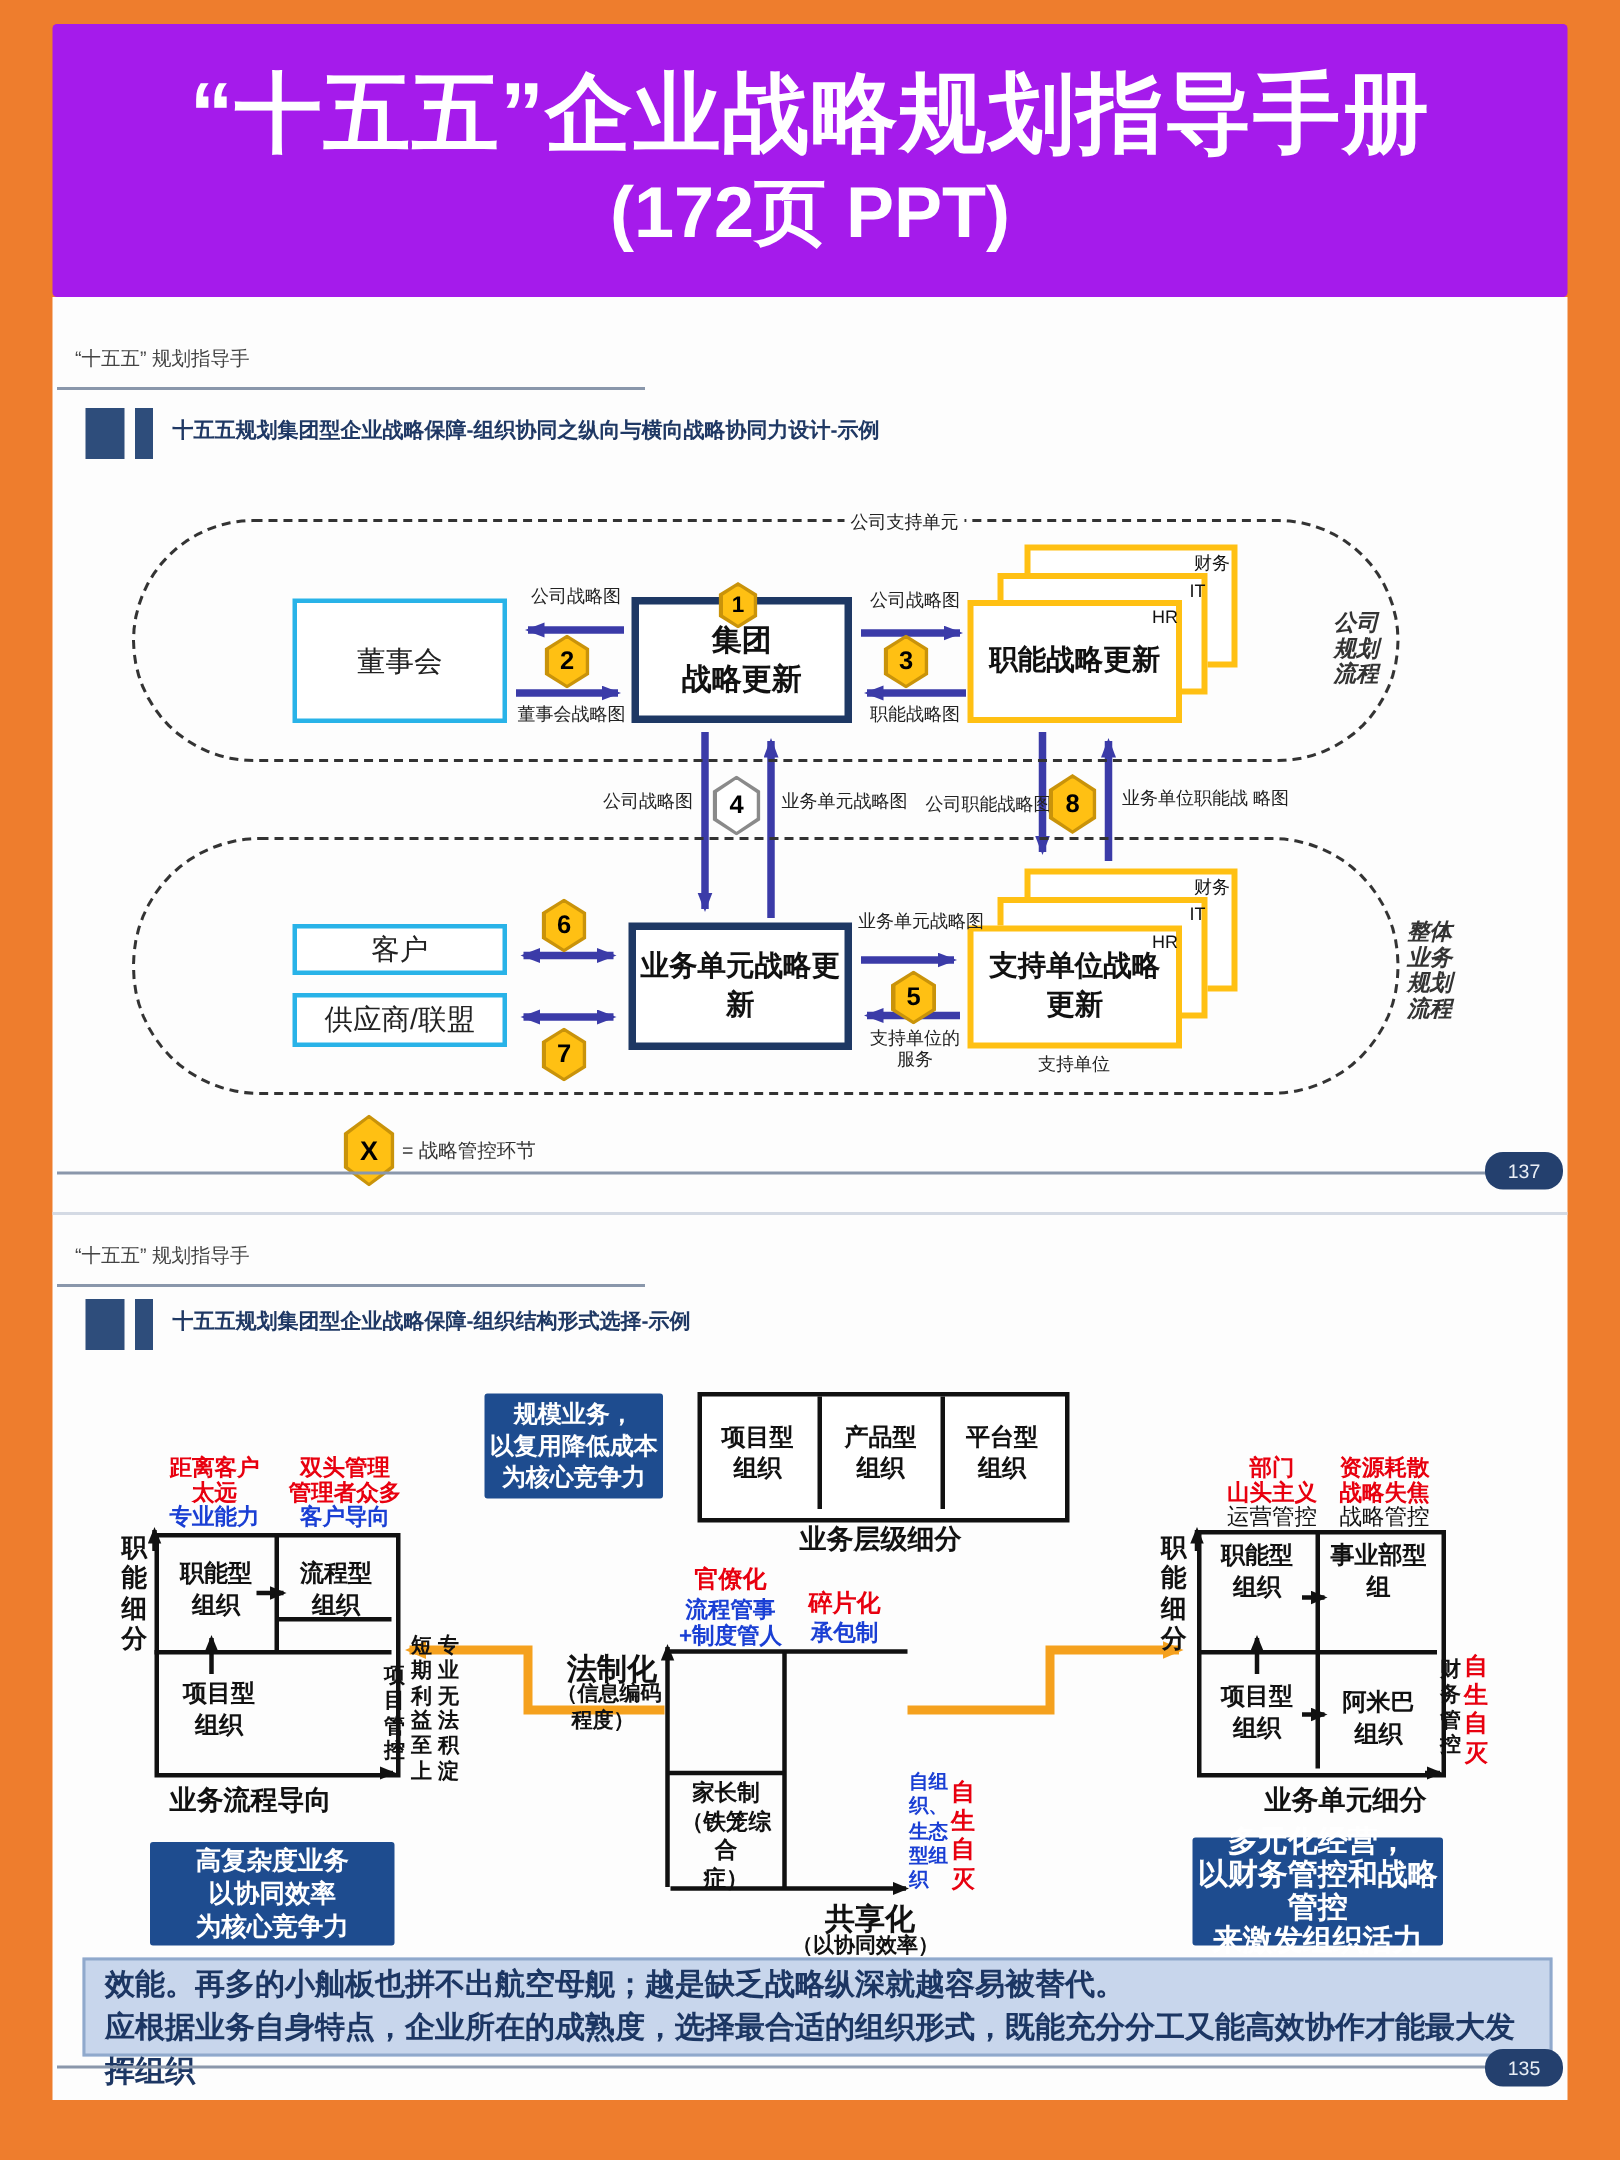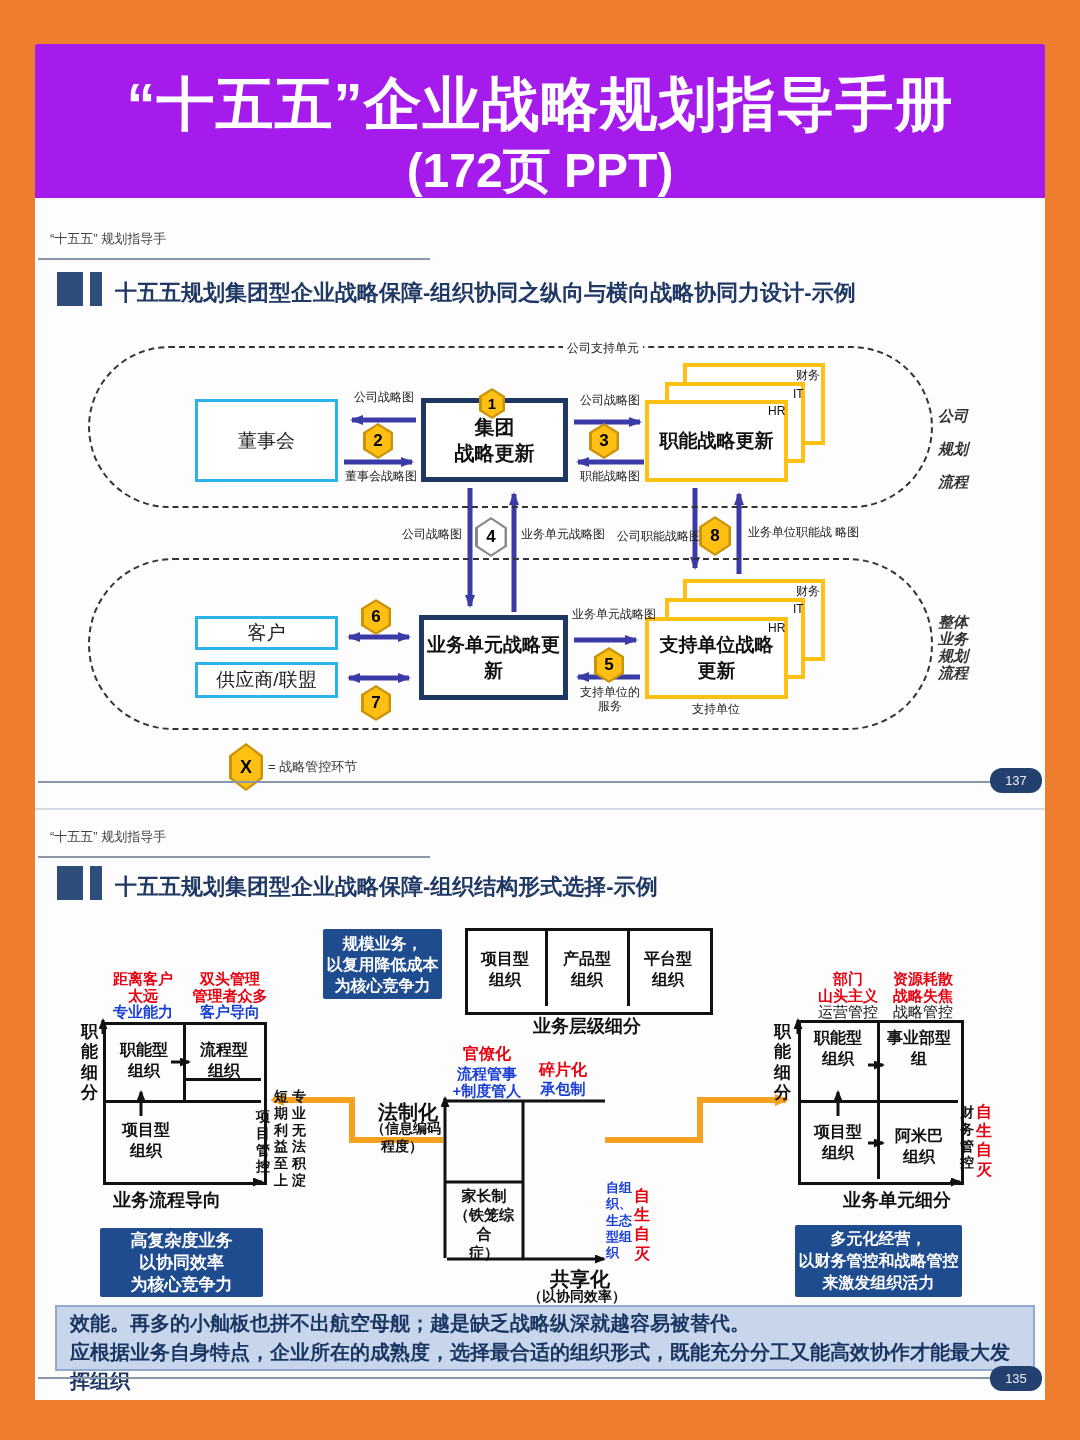--- a/index.html
+++ b/index.html
@@ -3,28 +3,28 @@
 <meta charset="utf-8">
 <style>
   html,body{margin:0;padding:0;background:#EE7D2D;}
   .frame{position:relative;width:1080px;height:1440px;background:#EE7D2D;overflow:hidden;
          font-family:"Liberation Sans","DejaVu Sans",sans-serif;}
   .ab{position:absolute;}
   .b{font-weight:bold;}
   .fx{display:flex;align-items:center;justify-content:center;text-align:center;}
   .fcol{display:flex;flex-direction:column;align-items:center;justify-content:center;text-align:center;}
   .banner{position:absolute;left:35px;top:16px;width:1010px;height:182px;background:#A51BEB;
-          display:flex;flex-direction:column;align-items:center;justify-content:center;border-radius:3px;margin-top:28px;}
+          display:flex;flex-direction:column;align-items:center;justify-content:center;border-radius:3px;}
   .bl1{color:#fff;font-weight:800;font-size:58px;line-height:72px;letter-spacing:1px;}
   .bl2{color:#fff;font-weight:800;font-size:48px;line-height:62px;}
   .page{position:absolute;left:35px;top:198px;width:1010px;height:1202px;background:#FDFDFD;}
   .note{font-size:13px;color:#444;}
   .hdrline{background:#8A97AB;height:2px;}
   .sq{background:#2E4D7B;}
-  .stitle{font-size:22px;font-weight:bold;color:#1F3864;white-space:nowrap;}
+  .stitle{font-size:14px;font-weight:bold;color:#1F3864;white-space:nowrap;}
   .stadium{border:2px dashed #333;border-radius:85px;background:transparent;}
   .cyanbox{border:3px solid #29B3E8;background:#fff;font-size:19px;color:#222;}
   .navybox{border:5px solid #1E3864;background:#fff;font-size:20px;font-weight:bold;color:#111;line-height:26px;}
   .goldbox{border:4px solid #FFC013;background:#fff;}
   .goldtxt{font-size:19px;font-weight:bold;color:#111;line-height:26px;}
   .tag{font-size:12px;color:#111;}
   .lbl{font-size:12px;color:#222;white-space:nowrap;}
   .ital{font-style:italic;font-weight:bold;color:#333;font-family:"Liberation Serif","DejaVu Serif",serif;}
   .hx{clip-path:polygon(50% 0%,100% 26%,100% 74%,50% 100%,0% 74%,0% 26%);background:#C9930A;}
   .hx .in{position:absolute;inset:2.5px;clip-path:polygon(50% 0%,100% 26%,100% 74%,50% 100%,0% 74%,0% 26%);
@@ -127,21 +127,21 @@
   </div>
   <div class="ab cyanbox fx" style="left:195px;top:399px;width:137px;height:77px;">董事会</div>
 
   <div class="ab goldbox" style="left:683px;top:363px;width:134px;height:74px;"></div>
   <div class="ab tag" style="left:796px;top:367px;">财务</div>
   <div class="ab goldbox" style="left:665px;top:382px;width:132px;height:73px;"></div>
   <div class="ab tag" style="left:793px;top:387px;">IT</div>
   <div class="ab goldbox fx goldtxt" style="left:645px;top:400px;width:135px;height:74px;">职能战略更新</div>
   <div class="ab tag" style="left:768px;top:404px;">HR</div>
 
-  <div class="ab ital fcol" style="left:935px;top:408px;width:36px;font-size:15px;line-height:17px;gap:16px;">
+  <div class="ab ital fcol" style="left:886px;top:408px;width:36px;font-size:15px;line-height:17px;">
     <div>公司</div>
     <div>规划</div>
     <div>流程</div>
   </div>
 
   <div class="ab lbl" style="left:354px;top:389px;">公司战略图</div>
   <div class="ab lbl" style="left:345px;top:468px;">董事会战略图</div>
   <div class="ab lbl" style="left:580px;top:392px;">公司战略图</div>
   <div class="ab lbl" style="left:580px;top:468px;">职能战略图</div>
 
@@ -326,21 +326,21 @@
   </div>
   <div class="ab axlab" style="left:843px;top:1188px;">业务单元细分</div>
   <div class="ab oneCol b" style="left:960px;top:1104px;font-size:14px;color:#111;">财务管控</div>
   <div class="ab oneCol b red" style="left:976px;top:1102px;font-size:16px;">自生自灭</div>
 
   <div class="ab bluefill fcol" style="left:100px;top:1228px;width:163px;height:69px;font-size:17px;line-height:22px;">
     <div>高复杂度业务</div>
     <div>以协同效率</div>
     <div>为核心竞争力</div>
   </div>
-  <div class="ab bluefill fcol" style="left:795px;top:1225px;width:167px;height:72px;font-size:16px;line-height:22px;">
+  <div class="ab bluefill fcol" style="left:795px;top:1225px;width:167px;height:72px;font-size:20px;line-height:22px;">
     <div>多元化经营，</div>
     <div>以财务管控和战略管控</div>
     <div>来激发组织活力</div>
   </div>
 
   <div class="ab sumbox" style="left:55px;top:1305px;width:976px;height:62px;">
     <div class="sumtxt" style="padding:2px 13px;">
       <div>效能。再多的小舢板也拼不出航空母舰；越是缺乏战略纵深就越容易被替代。</div>
       <div>应根据业务自身特点，企业所在的成熟度，选择最合适的组织形式，既能充分分工又能高效协作才能最大发挥组织</div>
     </div>

